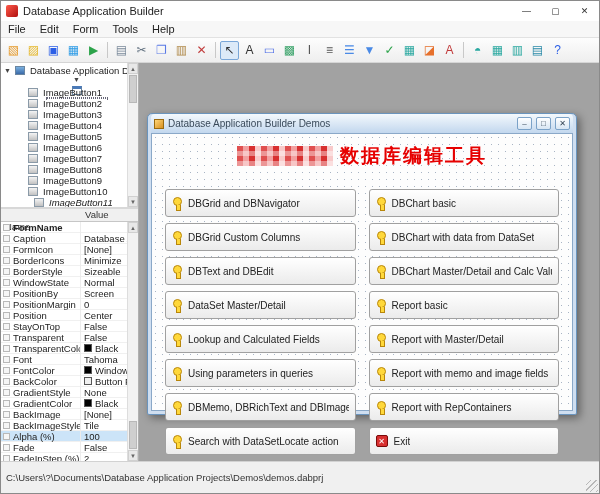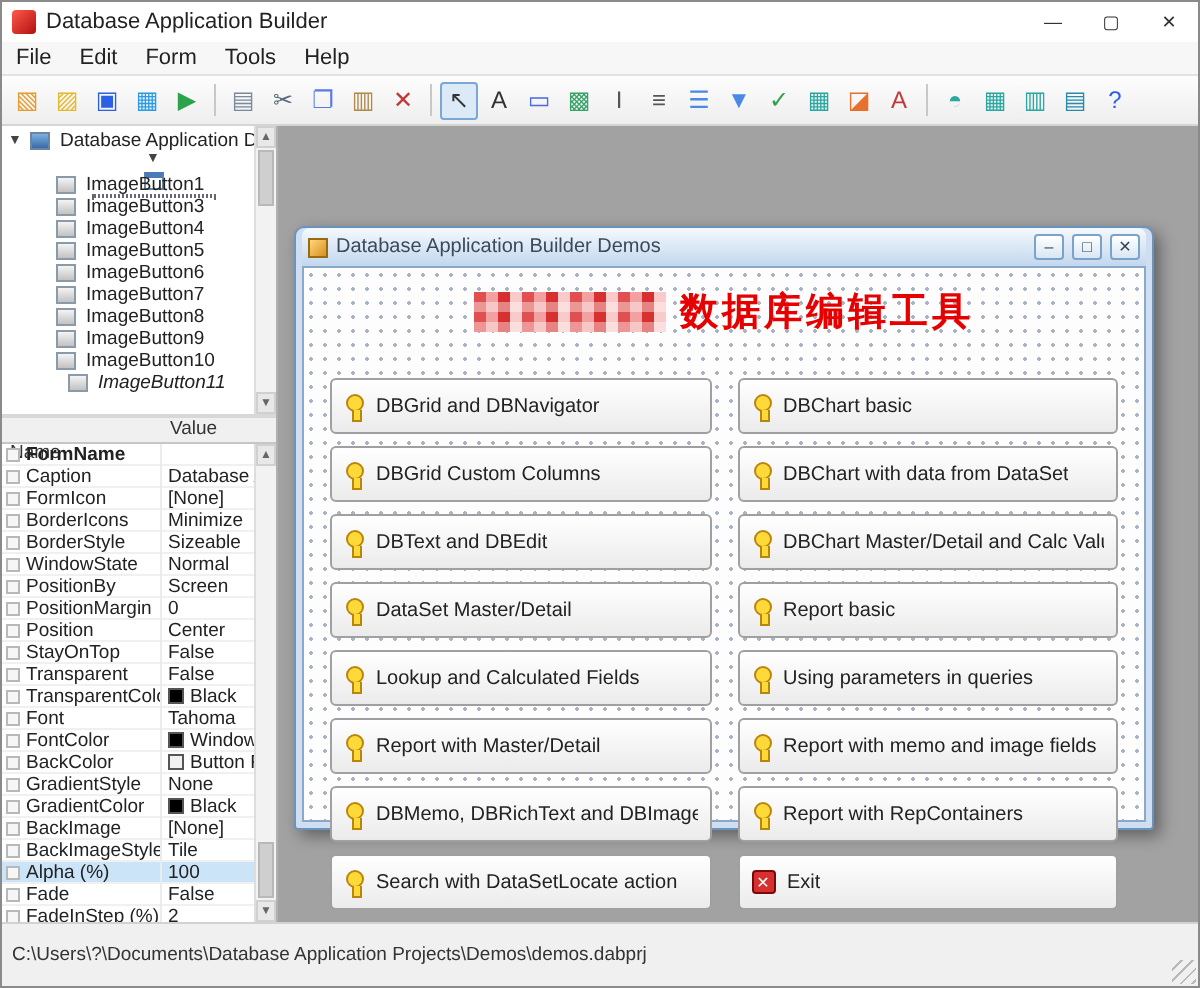--- a/index.html
+++ b/index.html
@@ -170,20 +170,24 @@
             <div class="tree-expander">▼</div>
             <div class="tree-icon form-icon"></div>
             <div class="tree-label">Form1 [Main]</div>
           </div>
           <div class="tree-row" style="padding-left: 27px;">
             <div class="tree-icon image-button-icon"></div>
             <div class="tree-label">ImageButton1</div>
           </div>
           <div class="tree-row" style="padding-left: 27px;">
             <div class="tree-icon image-button-icon"></div>
+            <div class="tree-label">ImageButton2</div>
+          </div>
+          <div class="tree-row" style="padding-left: 27px;">
+            <div class="tree-icon image-button-icon"></div>
             <div class="tree-label">ImageButton3</div>
           </div>
           <div class="tree-row" style="padding-left: 27px;">
             <div class="tree-icon image-button-icon"></div>
             <div class="tree-label">ImageButton4</div>
           </div>
           <div class="tree-row" style="padding-left: 27px;">
             <div class="tree-icon image-button-icon"></div>
             <div class="tree-label">ImageButton5</div>
           </div>
@@ -475,25 +479,25 @@
               <div class="demo-btn">
                 <div class="key-ic"></div>
                 <div class="btn-label">Report basic</div>
               </div>
               <div class="demo-btn">
                 <div class="key-ic"></div>
                 <div class="btn-label">Lookup and Calculated Fields</div>
               </div>
               <div class="demo-btn">
                 <div class="key-ic"></div>
+                <div class="btn-label">Report with Master/Detail</div>
+              </div>
+              <div class="demo-btn">
+                <div class="key-ic"></div>
                 <div class="btn-label">Using parameters in queries</div>
-              </div>
-              <div class="demo-btn">
-                <div class="key-ic"></div>
-                <div class="btn-label">Report with Master/Detail</div>
               </div>
               <div class="demo-btn">
                 <div class="key-ic"></div>
                 <div class="btn-label">Report with memo and image fields</div>
               </div>
               <div class="demo-btn">
                 <div class="key-ic"></div>
                 <div class="btn-label">DBMemo, DBRichText and DBImage</div>
               </div>
               <div class="demo-btn">

